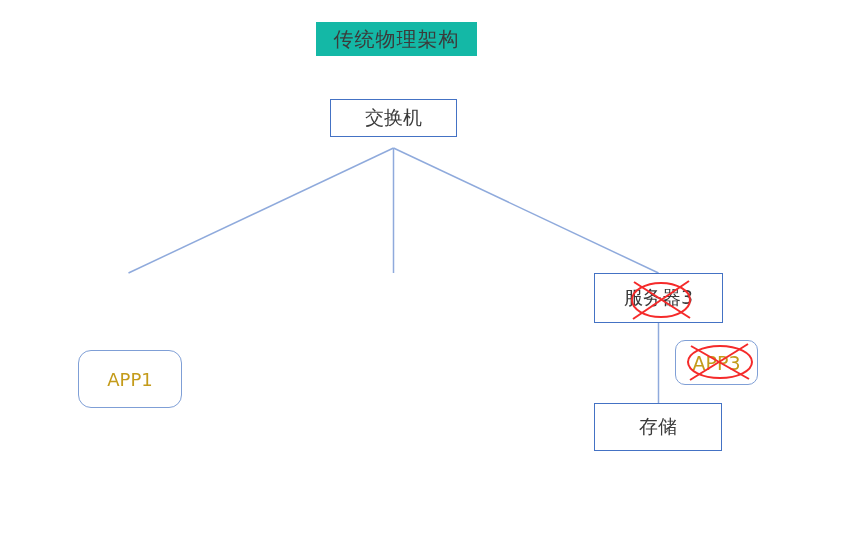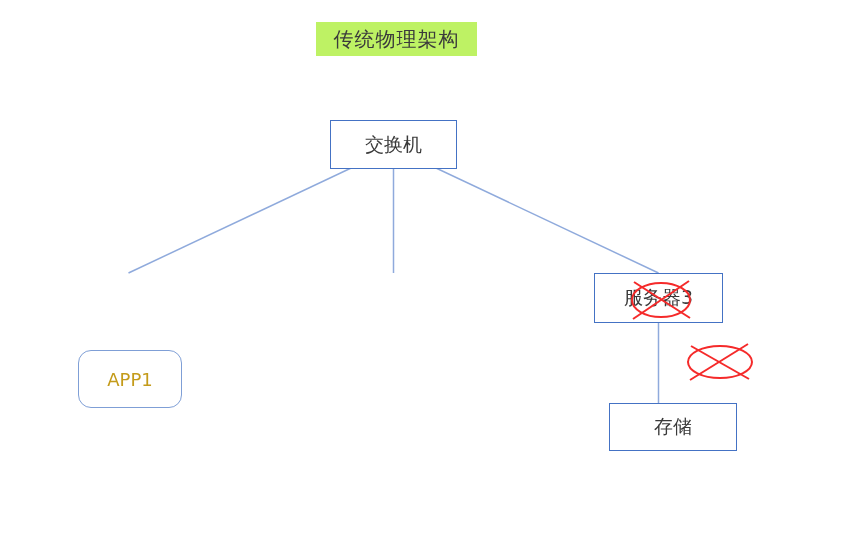--- a/index.html
+++ b/index.html
@@ -14,21 +14,21 @@
     height: 551px;
     background: #ffffff;
     overflow: hidden;
   }
   .title-banner {
     position: absolute;
     left: 316px;
     top: 22px;
     width: 161px;
     height: 34px;
-    background: #bef264;
+    background: #14b8a6;
     color: #3b3b3b;
     font-size: 20px;
     display: flex;
     align-items: center;
     justify-content: center;
     letter-spacing: 1px;
   }
   .node {
     position: absolute;
     background: #ffffff;
@@ -39,28 +39,28 @@
     font-size: 19px;
     color: #3a3a3a;
     box-sizing: border-box;
   }
   .node.rounded {
     border: 1.6px solid #7F9FD6;
     border-radius: 13px;
     color: #C49B1A;
     font-size: 18px;
   }
-  #switch-box  { left: 330px; top:  99px; width: 127px; height: 49px; margin-top: 21px; }
+  #switch-box  { left: 330px; top:  99px; width: 127px; height: 38px; }
   #server1-box { left:  64px; top: 273px; width: 129px; height: 50px; }
   #server2-box { left: 329px; top: 273px; width: 129px; height: 50px; }
   #server3-box { left: 594px; top: 273px; width: 129px; height: 50px; }
   #app1-box    { left:  78px; top: 350px; width: 104px; height: 58px; }
   #app2-box    { left: 341px; top: 350px; width: 104px; height: 58px; }
   #app3-box    { left: 675px; top: 340px; width:  83px; height: 45px; font-size: 19px; border-radius: 10px; }
-  #storage-box { left: 609px; top: 403px; width: 128px; height: 48px; }
+  #storage-box { left: 594px; top: 403px; width: 128px; height: 48px; }
   svg.overlay {
     position: absolute;
     left: 0; top: 0;
     width: 865px; height: 551px;
     pointer-events: none;
   }
   .connector { stroke: #8FAADC; stroke-width: 1.5; fill: none; }
   .crossout  { stroke: #F52A2A; stroke-width: 2;   fill: none; }
 </style>
 </head>
@@ -85,20 +85,23 @@
 
   <div class="node" id="server3-box">
     <span>服务器3</span>
   </div>
 
   <div class="node rounded" id="app1-box">
     <span>APP1</span>
   </div>
 
 
+  <div class="node rounded" id="app3-box">
+    <span>APP3</span>
+  </div>
 
   <div class="node" id="storage-box">
     <span>存储</span>
   </div>
 
   <svg class="overlay" viewBox="0 0 865 551">
     <g>
       <ellipse class="crossout" cx="661" cy="300" rx="29" ry="17"></ellipse>
       <line class="crossout" x1="634" y1="282" x2="690" y2="318"></line>
       <line class="crossout" x1="689" y1="281" x2="633" y2="319"></line>

